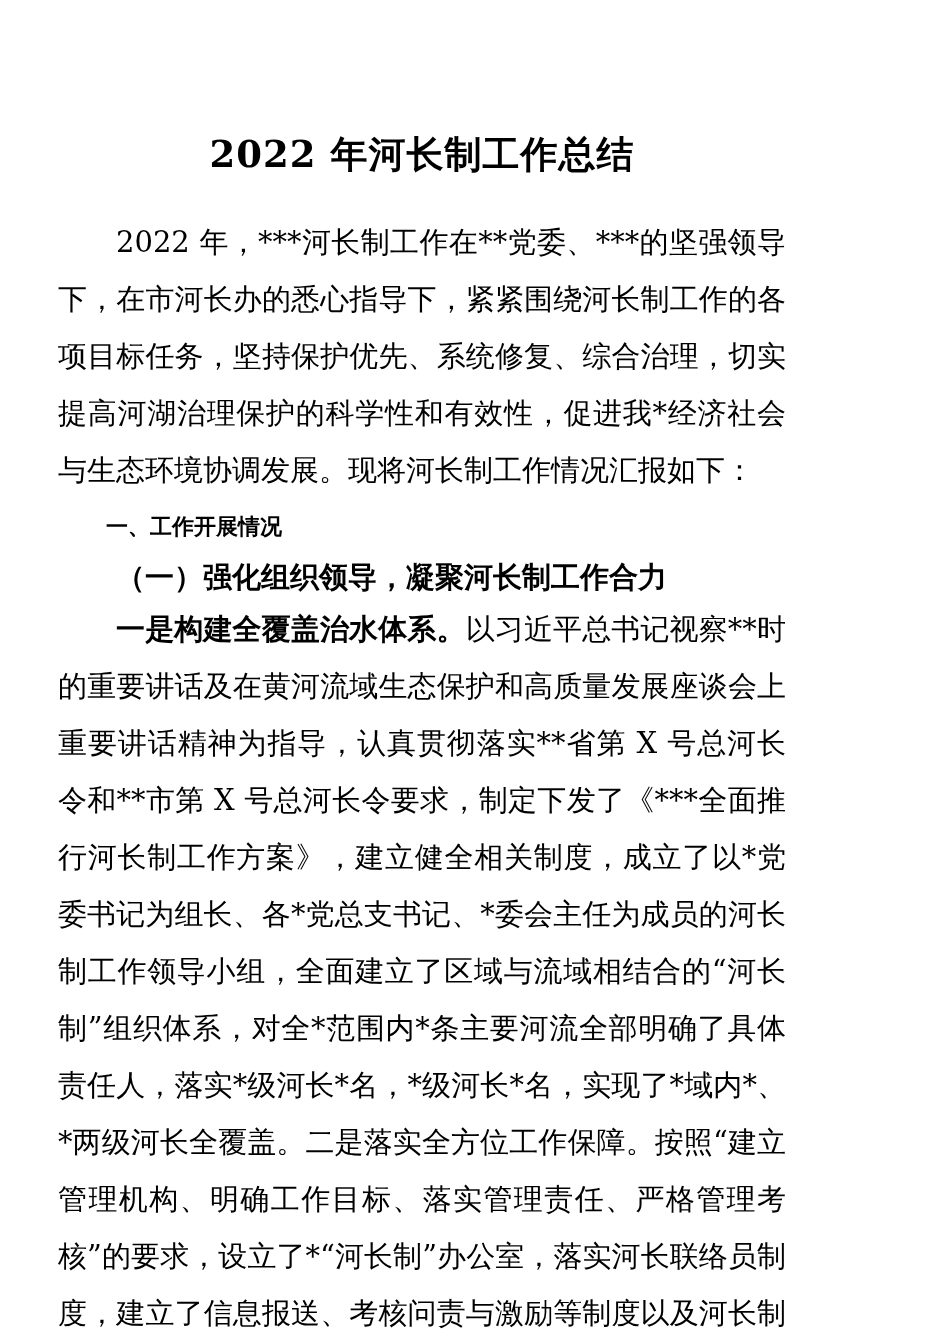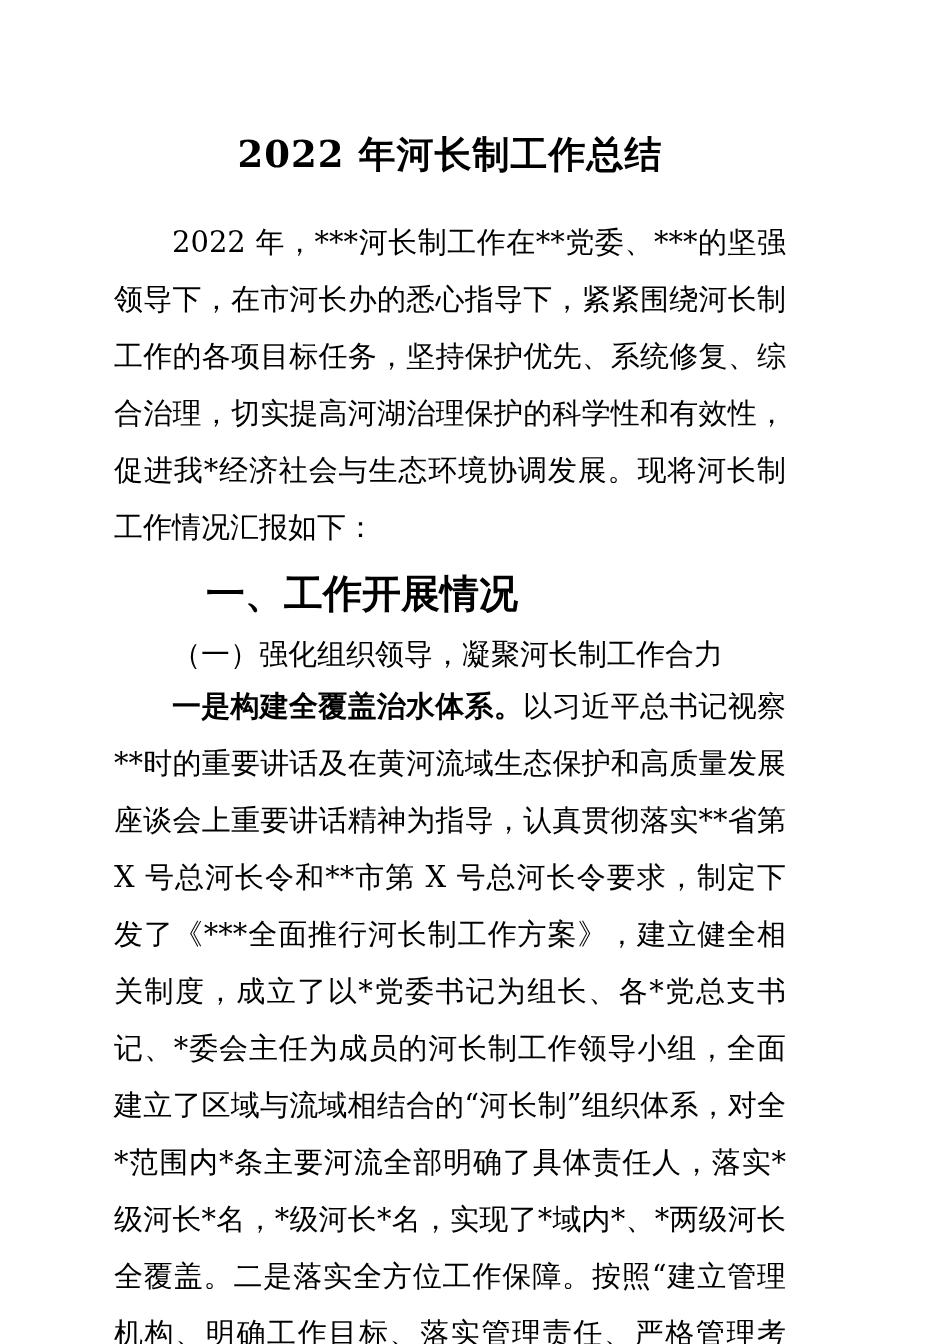--- a/index.html
+++ b/index.html
@@ -11,21 +11,21 @@
     width: 950px;
     height: 1344px;
     overflow: hidden;
     color: #000000;
     font-family: "DejaVu Serif", "Liberation Serif", serif;
   }
   .page {
     box-sizing: border-box;
     width: 898px;
     height: 1344px;
-    padding: 128px 112px 0 114px;
+    padding: 128px 112px 0 58px;
     background: #ffffff;
   }
   .doc-title {
     margin: 0 0 34px 0;
     text-align: center;
     font-size: 37px;
     line-height: 52px;
     font-weight: 700;
     font-family: "DejaVu Serif", "Liberation Serif", serif;
     letter-spacing: 1px;
@@ -33,32 +33,32 @@
   .para {
     margin: 0;
     font-size: 29px;
     line-height: 57px;
     text-align: justify;
     text-indent: 2em;
     font-family: "DejaVu Serif", "Liberation Serif", serif;
     word-break: break-all;
   }
   .heading1 {
-    margin: 14px;
-    font-size: 39px;
+    margin: 4px;
+    font-size: 22px;
     line-height: 47px;
     font-weight: 700;
     text-indent: 2em;
     font-family: "DejaVu Sans", "Liberation Sans", sans-serif;
   }
   .heading2 {
     margin: 0;
     font-size: 29px;
     line-height: 47px;
-    font-weight: 400;
+    font-weight: 700;
     text-indent: 2em;
     font-family: "DejaVu Serif", "Liberation Serif", serif;
   }
   .lead-bold {
     font-weight: 700;
   }
 </style>
 </head>
 <body>
 

